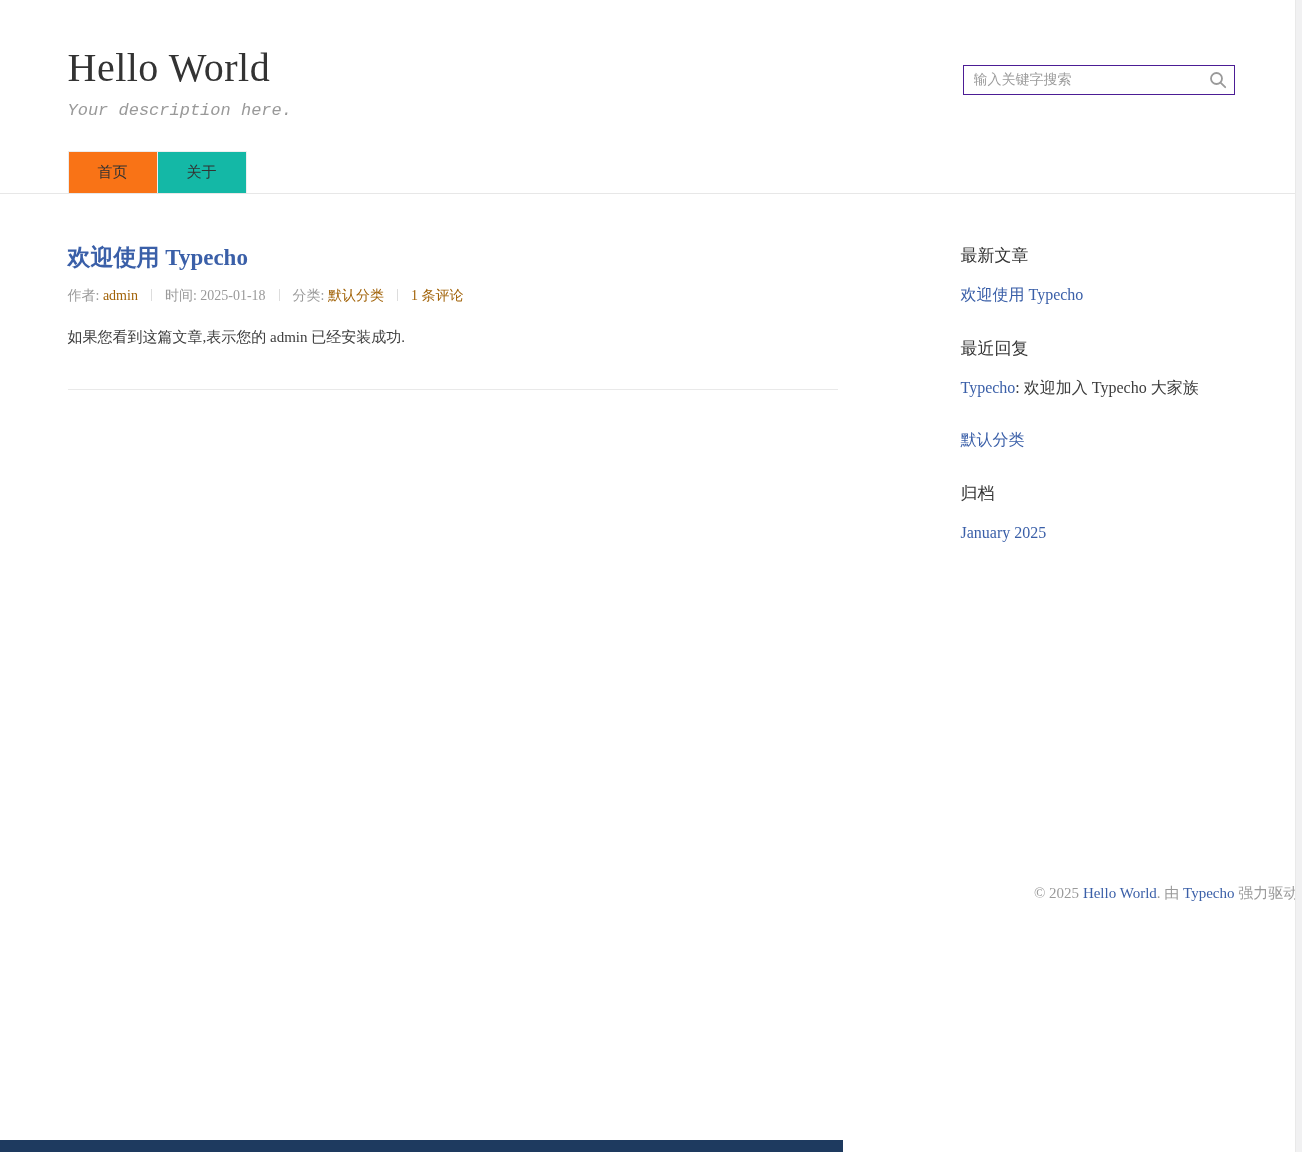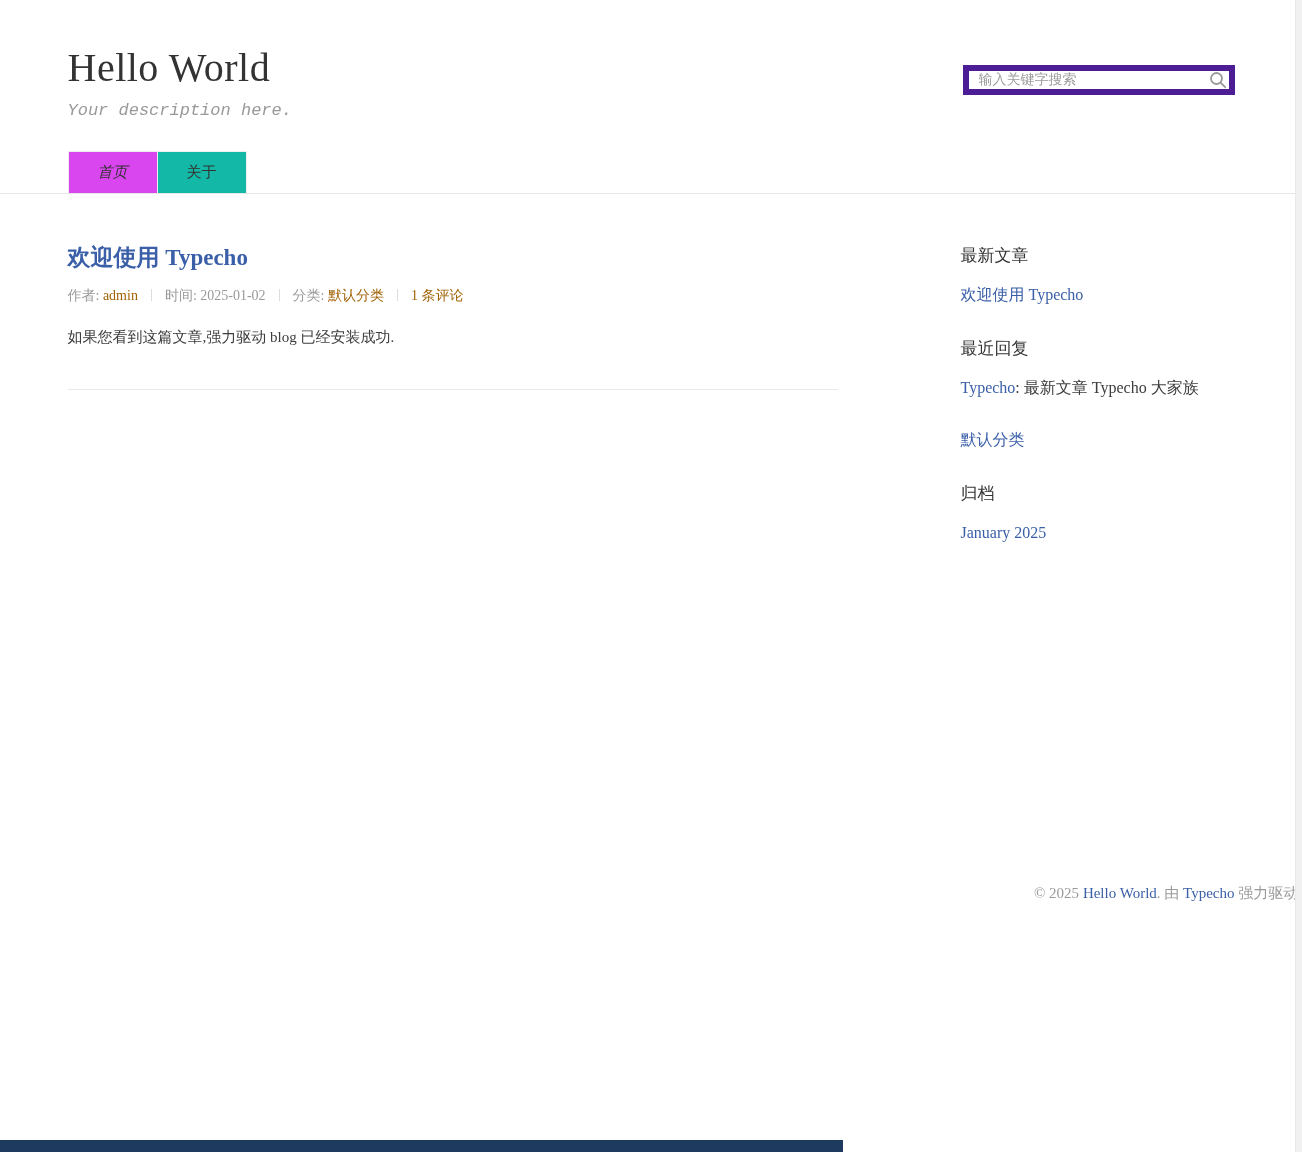--- a/index.html
+++ b/index.html
@@ -15,32 +15,32 @@
   }
 
   
   .header-wrap { border-bottom: 1px solid #e7e7e7; background: #fff; }
   .header-inner { width: 1167px; margin: 0 auto; position: relative; padding-top: 44px; }
   .site-title { margin: 0; font-size: 40px; font-weight: 400; color: #333; letter-spacing: 0.5px; cursor: pointer; }
   .site-description { margin: 10px 0 0; font-style: italic; color: #999; font-size: 17px; font-family: Liberation Mono, monospace; }
 
   .searchbox { position: absolute; top: 65px; right: 0; width: 272px; height: 30px; }
   .searchbox input {
-    width: 100%; height: 30px; border: 6px solid #4c1d95; background: #fff;
+    width: 100%; height: 30px; border: 1px solid #4c1d95; background: #fff;
     padding: 0 34px 0 10px; font-size: 14px; font-family: inherit; color: #333; outline: none;
   }
   .searchbox input::placeholder { color: #9c9c9c; }
   .search-icon { position: absolute; right: 8px; top: 6px; width: 18px; height: 18px; cursor: pointer; }
 
   .nav-tabs { display: flex; margin-top: 31px; }
   .tab {
     padding: 11px 29px; font-size: 15px; color: #333; cursor: pointer;
     border: 1px solid #efefef; border-bottom: none; margin-right: -1px; background: #14b8a6;
   }
-  .tab.active { background: #d946ef; border-color: #ececec; font-style: italic; }
+  .tab.active { background: #f97316; border-color: #ececec; }
 
   
   .content {
     width: 1167px; margin: 0 auto; padding-top: 50px; min-height: 600px;
     display: flex; justify-content: space-between; align-items: flex-start;
   }
   .main { width: 770px; }
   .post-title { margin: 0; font-size: 23px; font-weight: 700; line-height: 1.2; }
   .post-title a { color: #3a5fa8; text-decoration: none; cursor: pointer; }
   .post-meta { margin-top: 15px; font-size: 14px; color: #9a9a9a; }
@@ -90,40 +90,40 @@
     </div>
   </div>
 </div>
 
 <div class="content">
 
   <div class="main">
     <article>
       <h2 class="post-title"><a>欢迎使用 Typecho</a></h2>
 
-      <div class="post-meta"><span>作者: </span><a>admin</a><span class="meta-sep"></span><span>时间: 2025-01-02</span><span class="meta-sep"></span><span>分类: </span><a>默认分类</a><span class="meta-sep"></span><a>1 条评论</a></div>
+      <div class="post-meta"><span>作者: </span><a>admin</a><span class="meta-sep"></span><span>时间: 2025-01-18</span><span class="meta-sep"></span><span>分类: </span><a>默认分类</a><span class="meta-sep"></span><a>1 条评论</a></div>
 
-      <p class="post-body">如果您看到这篇文章,强力驱动 blog 已经安装成功.</p>
+      <p class="post-body">如果您看到这篇文章,表示您的 admin 已经安装成功.</p>
       <hr class="post-divider">
     </article>
   </div>
 
   <aside class="sidebar">
 
     <section class="widget">
       <h3 class="widget-title">最新文章</h3>
       <ul>
         <li><a>欢迎使用 Typecho</a></li>
       </ul>
     </section>
 
     <section class="widget">
       <h3 class="widget-title">最近回复</h3>
       <ul>
-        <li><a>Typecho</a><span>: 最新文章 Typecho 大家族</span></li>
+        <li><a>Typecho</a><span>: 欢迎加入 Typecho 大家族</span></li>
       </ul>
     </section>
 
     <section class="widget">
       <ul>
         <li><a>默认分类</a></li>
       </ul>
     </section>
 
     <section class="widget">

